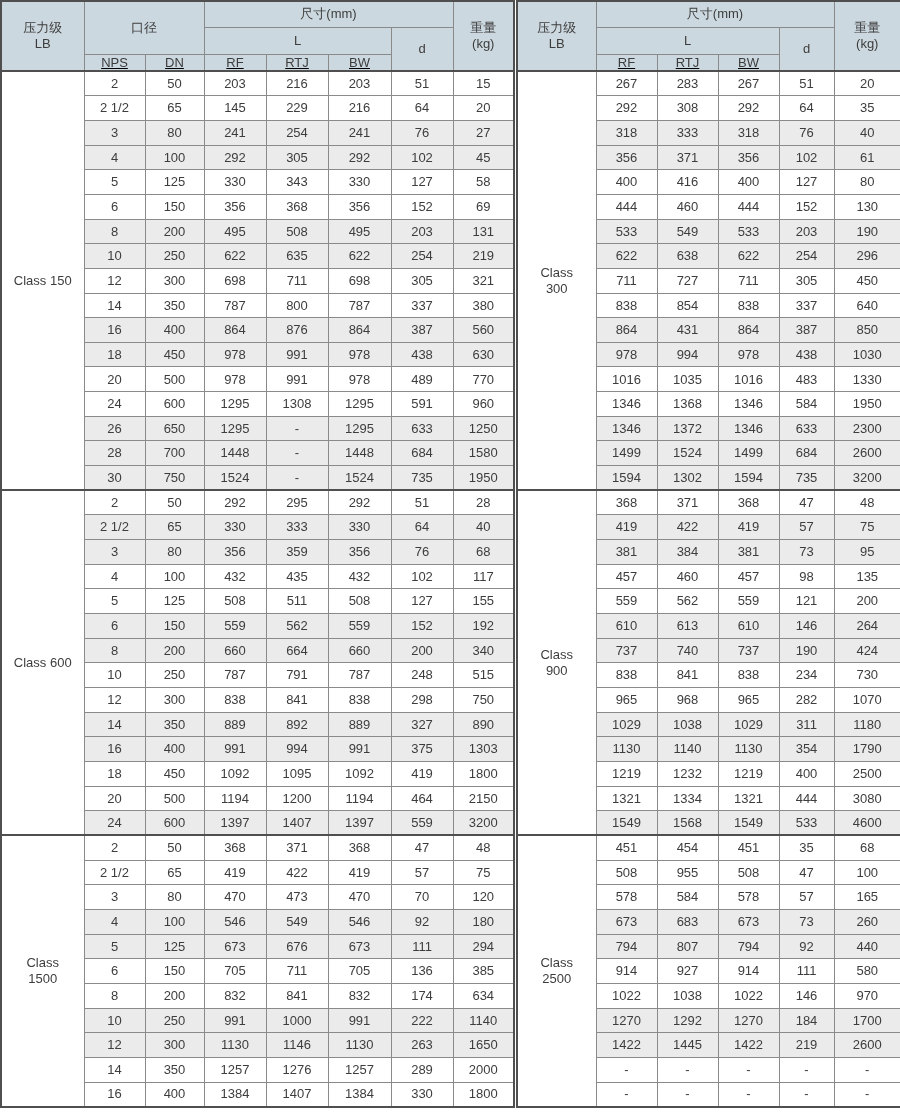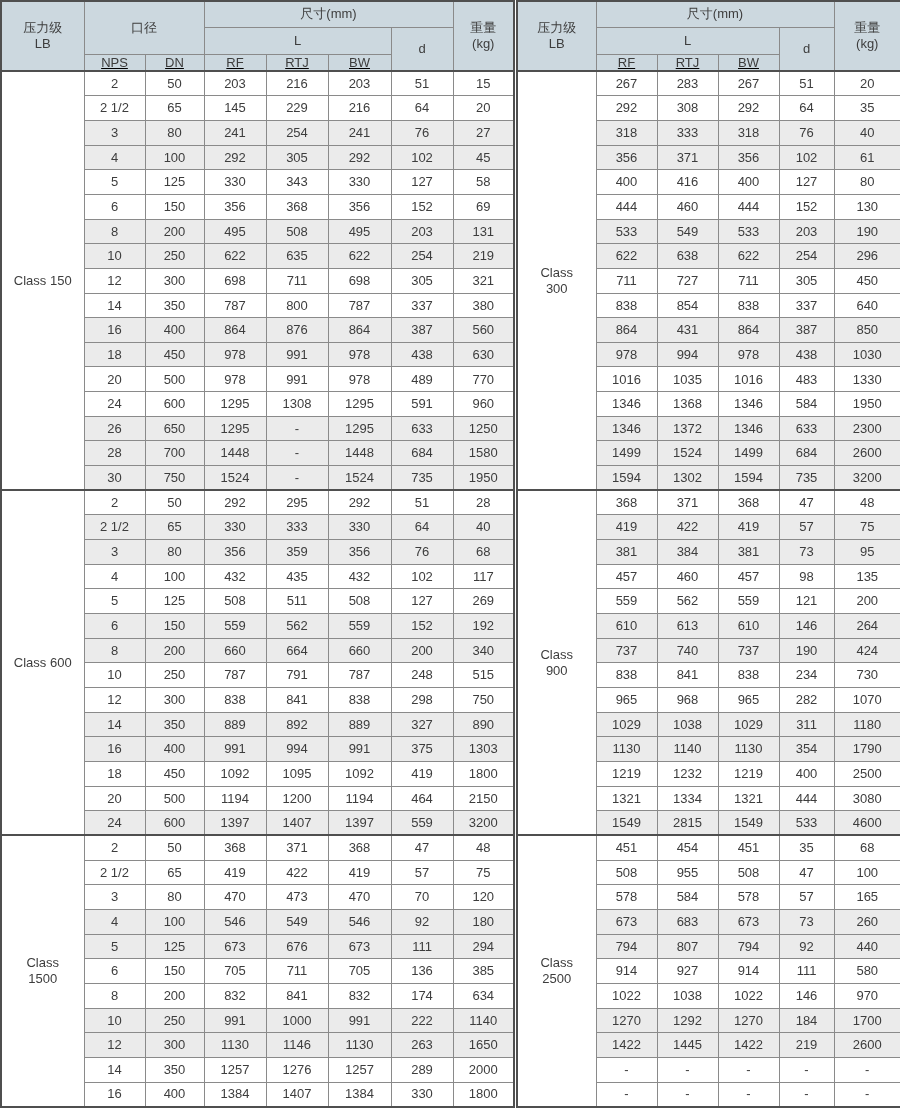--- a/index.html
+++ b/index.html
@@ -265,21 +265,21 @@
           <td>102</td>
           <td>117</td>
         </tr>
         <tr>
           <td>5</td>
           <td>125</td>
           <td>508</td>
           <td>511</td>
           <td>508</td>
           <td>127</td>
-          <td>269</td>
+          <td>155</td>
         </tr>
         <tr class="shade">
           <td>6</td>
           <td>150</td>
           <td>559</td>
           <td>562</td>
           <td>559</td>
           <td>152</td>
           <td>192</td>
         </tr>
@@ -696,21 +696,21 @@
         </tr>
         <tr>
           <td>1321</td>
           <td>1334</td>
           <td>1321</td>
           <td>444</td>
           <td>3080</td>
         </tr>
         <tr class="shade">
           <td>1549</td>
-          <td>2815</td>
+          <td>1568</td>
           <td>1549</td>
           <td>533</td>
           <td>4600</td>
         </tr>
         <tr class="band-start">
           <td class="class-cell" rowspan="11">Class
 2500</td>
           <td>451</td>
           <td>454</td>
           <td>451</td>

